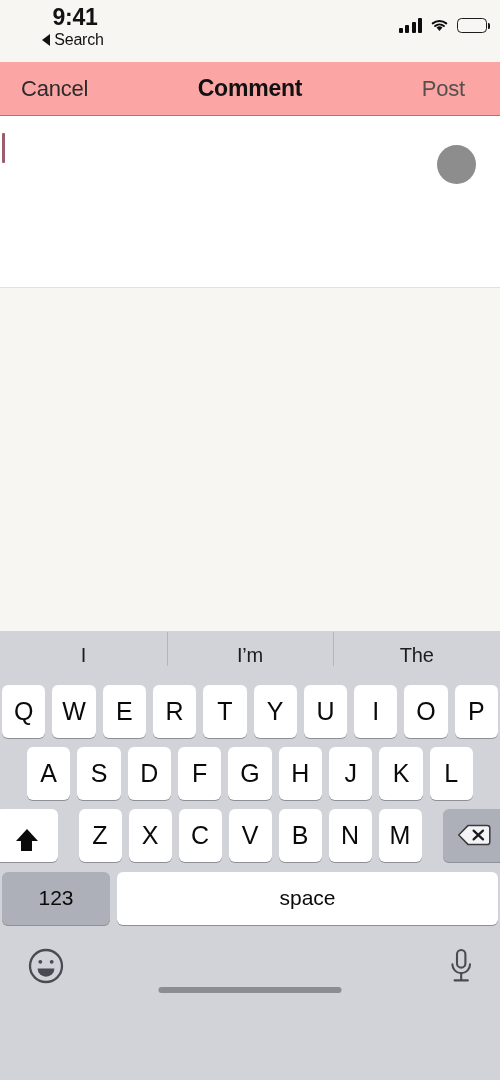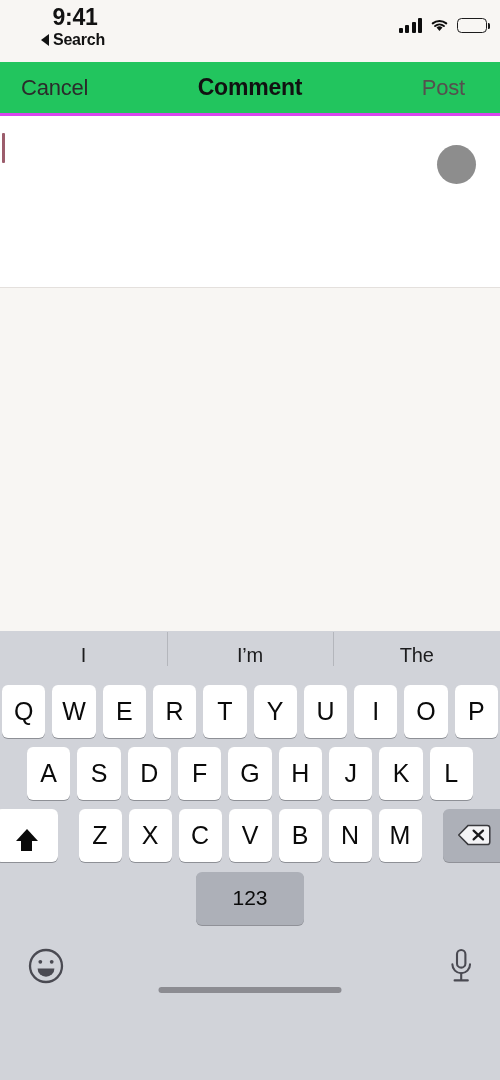--- a/index.html
+++ b/index.html
@@ -43,21 +43,21 @@
     margin-left:-4px;
   }
   .status-back-tri {
     width:0; height:0;
     border-top:6px solid transparent;
     border-bottom:6px solid transparent;
     border-right:8px solid #121212;
   }
   .status-back-label {
     font-size:16px;
-    font-weight:bold;
+    font-weight:normal;
     color:#121212;
     letter-spacing:-0.2px;
   }
   .status-right {
     position:absolute;
     right:13px; top:17px;
     display:flex; align-items:flex-end; gap:7px;
   }
   .signal { display:flex; align-items:flex-end; gap:2.5px; height:15px; }
   .signal i { display:block; width:4px; background:#0d0d0d; border-radius:1px; }
@@ -81,23 +81,23 @@
   }
   .battery-fill {
     height:100%; background:#0d0d0d; border-radius:2.2px;
   }
 
   
   .navbar {
     position:relative;
     flex:0 0 54px;
     height:54px;
-    background:#22c55e;
+    background:#fca5a5;
     display:flex; align-items:center;
-    border-bottom:3px solid #d946ef;
+    border-bottom:1px solid #d946ef;
   }
   .nav-cancel {
     position:absolute; left:21px;
     font-size:22px; color:#2b2b2b;
     letter-spacing:-0.2px;
   }
   .nav-title {
     width:100%; text-align:center;
     font-size:23px; font-weight:bold;
     color:#111;
@@ -336,20 +336,21 @@
       <span class="key dark backspace">
         <svg class="bksp-glyph" viewBox="0 0 34 24">
           <path d="M11.2 2.4 H30.2 a2.6 2.6 0 0 1 2.6 2.6 V19 a2.6 2.6 0 0 1 -2.6 2.6 H11.2 L1.7 12 Z" fill="#f4f4f6" stroke="#3a3a3e" stroke-width="1.5" stroke-linejoin="round"></path>
           <path d="M16.6 7.6 L26 16.4 M26 7.6 L16.6 16.4" stroke="#1a1a1c" stroke-width="2.2" stroke-linecap="round"></path>
         </svg>
       </span>
     </div>
 
     <div class="krow r4">
       <span class="key dark numeric">123</span>
+      <span class="key space">space</span>
     </div>
 
     <div class="util">
       <svg class="emoji-icon" viewBox="0 0 40 40">
         <circle cx="20" cy="20" r="16" fill="none" stroke="#4a4a52" stroke-width="2.3"></circle>
         <circle cx="14.3" cy="15.8" r="1.9" fill="#4a4a52"></circle>
         <circle cx="25.7" cy="15.8" r="1.9" fill="#4a4a52"></circle>
         <path d="M11.6 22.4 H28.4 a8.4 8.4 0 0 1 -16.8 0 Z" fill="#4a4a52"></path>
       </svg>
       <svg class="mic-icon" viewBox="0 0 26 38">

